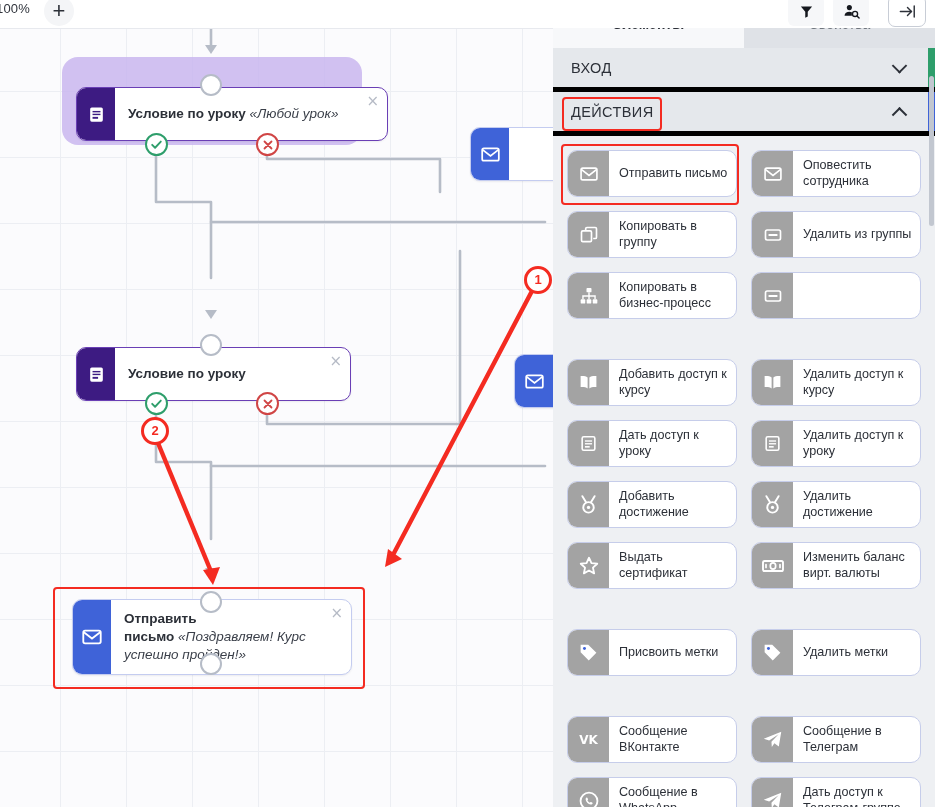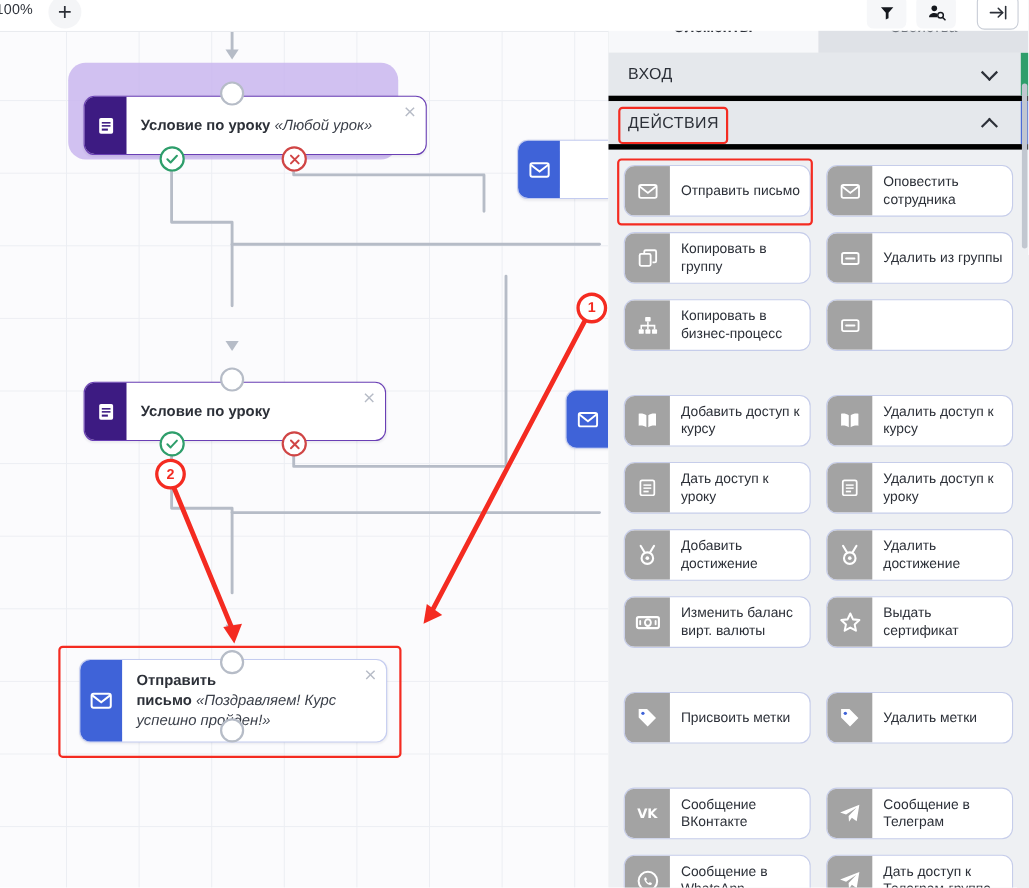--- a/index.html
+++ b/index.html
@@ -477,38 +477,38 @@
             <path d="M5 2.5l4.2 7M19 2.5l-4.2 7" stroke="#ffffff" stroke-width="2.2" stroke-linecap="round" fill="none"></path>
             <circle cx="12" cy="15.3" r="6" fill="none" stroke="#ffffff" stroke-width="2.2"></circle>
             <circle cx="12" cy="15.3" r="1.9" fill="#ffffff"></circle>
           </svg>
         </div>
         <div class="lbl">Удалить достижение</div>
       </div>
 
       <div class="item">
         <div class="ic">
+          <svg width="22" height="22" viewBox="0 0 24 24">
+            <path d="M12 3l2.7 5.8 6.3.7-4.7 4.3 1.3 6.2L12 16.9 6.4 20l1.3-6.2L3 9.5l6.3-.7z" fill="none" stroke="#ffffff" stroke-width="2" stroke-linejoin="round"></path>
+          </svg>
+        </div>
+        <div class="lbl">Выдать сертификат</div>
+      </div>
+
+      <div class="item">
+        <div class="ic">
           <svg width="24" height="24" viewBox="0 0 24 24">
             <rect x="2" y="7" width="20" height="10" rx="1.6" fill="none" stroke="#ffffff" stroke-width="1.9"></rect>
             <ellipse cx="12" cy="12" rx="2.7" ry="3.1" fill="none" stroke="#ffffff" stroke-width="1.7"></ellipse>
             <path d="M5 10.5v3M19 10.5v3" stroke="#ffffff" stroke-width="1.7" stroke-linecap="round"></path>
           </svg>
         </div>
         <div class="lbl">Изменить баланс вирт. валюты</div>
       </div>
 
-      <div class="item">
-        <div class="ic">
-          <svg width="22" height="22" viewBox="0 0 24 24">
-            <path d="M12 3l2.7 5.8 6.3.7-4.7 4.3 1.3 6.2L12 16.9 6.4 20l1.3-6.2L3 9.5l6.3-.7z" fill="none" stroke="#ffffff" stroke-width="2" stroke-linejoin="round"></path>
-          </svg>
-        </div>
-        <div class="lbl">Выдать сертификат</div>
-      </div>
-
       <div class="gap"></div>
 
       <div class="item">
         <div class="ic">
           <svg width="21" height="21" viewBox="0 0 24 24">
             <path d="M2.5 3h9.2L21 12.3 12.3 21 3 11.8V3z" fill="#ffffff"></path>
             <circle cx="7.4" cy="7.4" r="1.7" fill="#3f63d8"></circle>
           </svg>
         </div>
         <div class="lbl">Присвоить метки</div>

